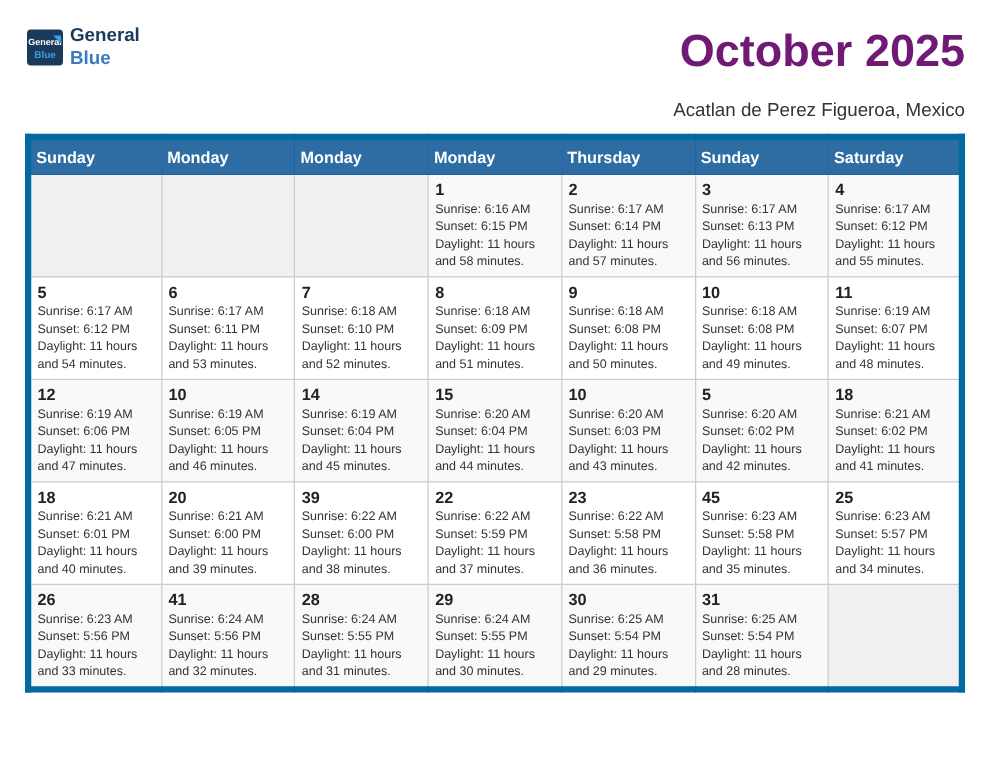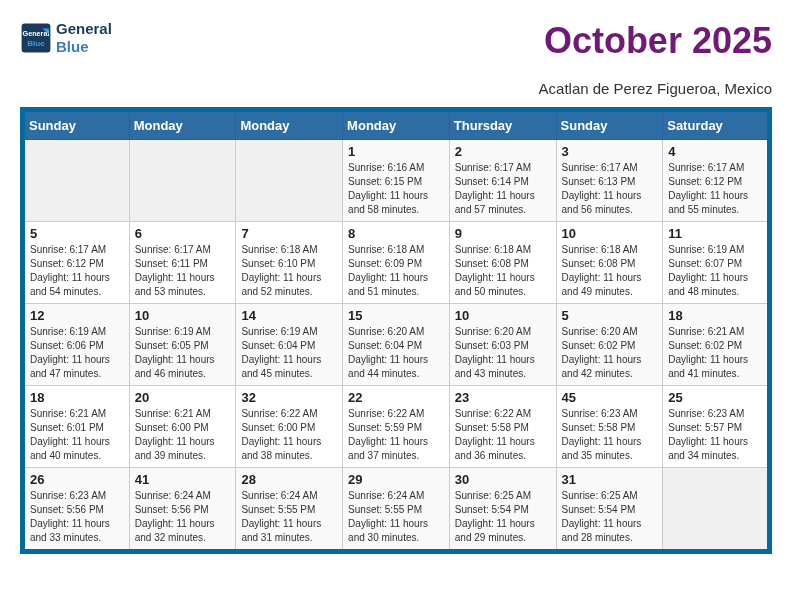--- a/index.html
+++ b/index.html
@@ -240,21 +240,21 @@
 Sunset: 6:01 PM
 Daylight: 11 hours and 40 minutes.</div>
         </td>
         <td>
           <div class="day-number">20</div>
           <div class="day-info" style="white-space: pre-line;">Sunrise: 6:21 AM
 Sunset: 6:00 PM
 Daylight: 11 hours and 39 minutes.</div>
         </td>
         <td>
-          <div class="day-number">32</div>
+          <div class="day-number">39</div>
           <div class="day-info" style="white-space: pre-line;">Sunrise: 6:22 AM
 Sunset: 6:00 PM
 Daylight: 11 hours and 38 minutes.</div>
         </td>
         <td>
           <div class="day-number">22</div>
           <div class="day-info" style="white-space: pre-line;">Sunrise: 6:22 AM
 Sunset: 5:59 PM
 Daylight: 11 hours and 37 minutes.</div>
         </td>

